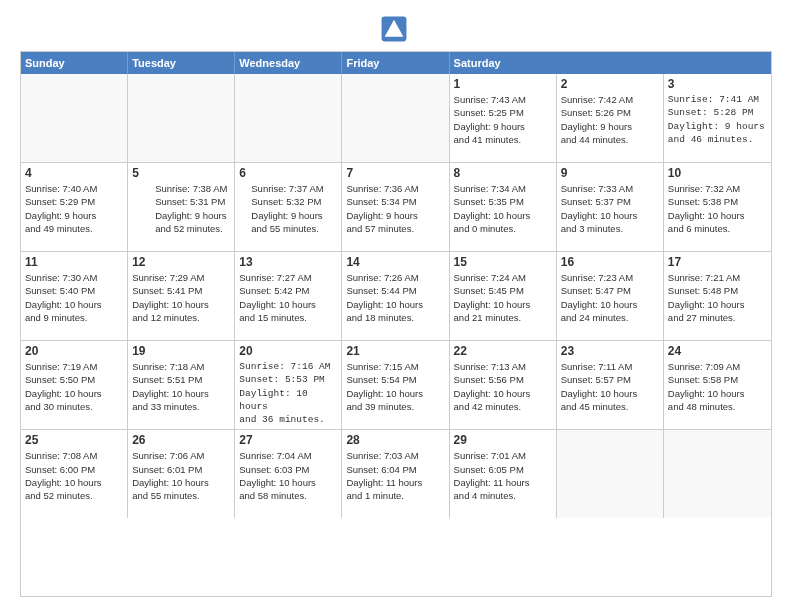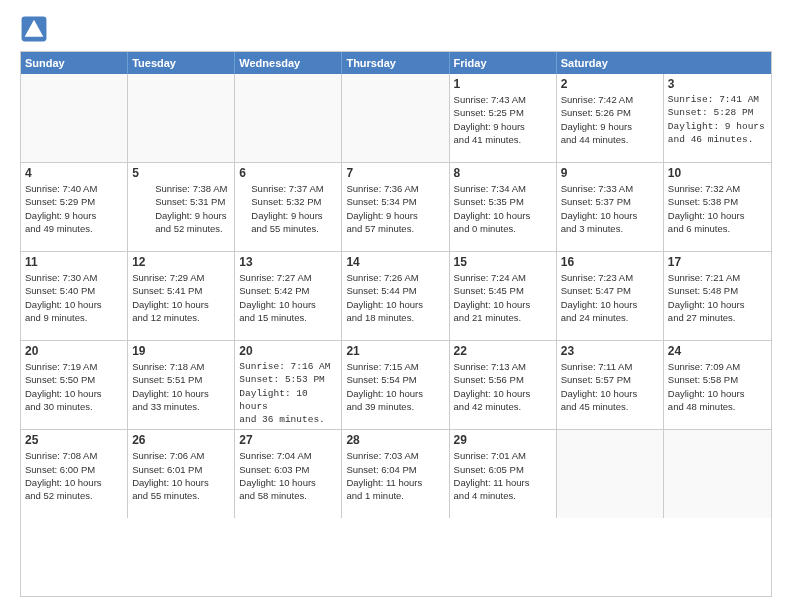--- a/index.html
+++ b/index.html
@@ -9,20 +9,21 @@
       width: 792px;
       height: 612px;
       overflow: hidden;
     }
     .page {
       width: 792px;
       height: 612px;
       padding: 15px 20px;
       display: flex;
       flex-direction: column;
+      align-items: center;
     }
     .header {
       display: flex;
       align-items: flex-start;
       justify-content: space-between;
       margin-bottom: 8px;
     }
     .logo {
       display: flex;
       align-items: center;
@@ -121,21 +122,20 @@
       <div class="main-title"></div>
       <div class="subtitle"></div>
     </div>
   </div>
 
   <div class="calendar">
     <div class="cal-header">
     <div class="cal-header-cell">Sunday</div>
         <div class="cal-header-cell">Tuesday</div>
         <div class="cal-header-cell">Wednesday</div>
-        <div class="cal-header-cell">Thursday</div>
         <div class="cal-header-cell">Friday</div>
         <div class="cal-header-cell">Saturday</div>
       </div>
     <div class="cal-body">
     <div class="cal-row">
           <div class="cal-cell empty"></div>
           <div class="cal-cell empty"></div>
           <div class="cal-cell empty"></div>
           <div class="cal-cell empty"></div>
           <div class="cal-cell">

